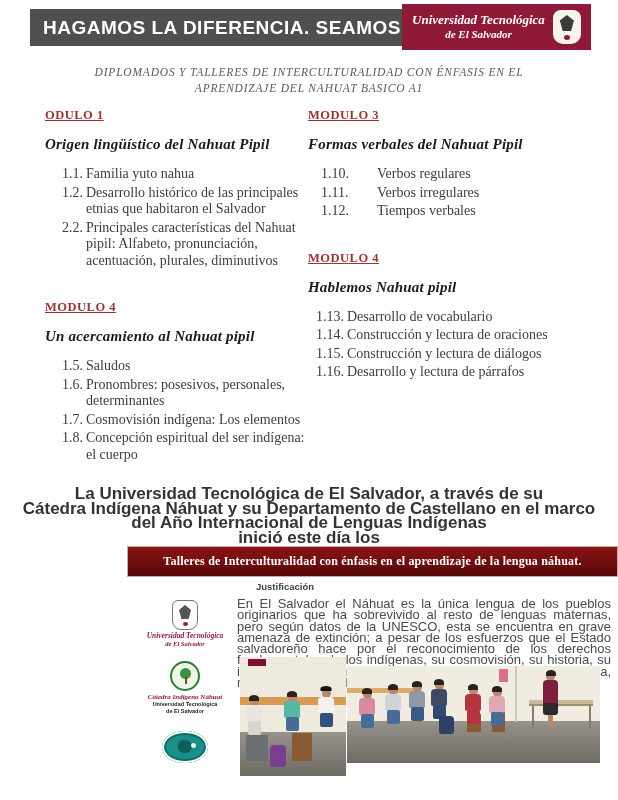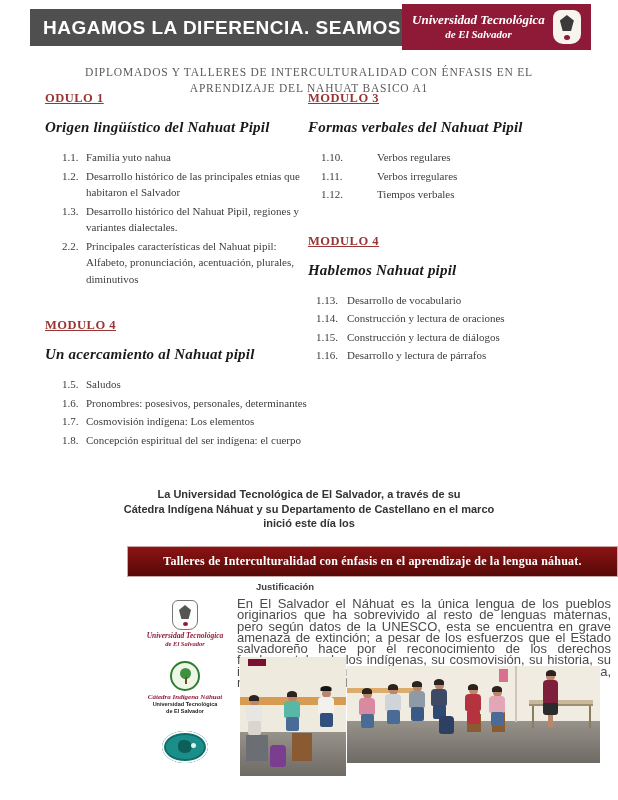--- a/index.html
+++ b/index.html
@@ -36,51 +36,51 @@
     background:#3a3a3a; clip-path:polygon(50% 0,100% 35%,80% 100%,20% 100%,0 35%);
   }
   .crest::after {
     content:""; position:absolute; left:11px; bottom:4px; width:6px; height:5px;
     background:#8f1a38; border-radius:50%;
   }
 
   
   .doc-title {
     position:absolute; left:0; top:64px; width:618px; text-align:center;
-    color:#5a5a5a; font-size:11.5px; letter-spacing:0.8px; line-height:16px;
-  }
-
-  
-  .col { position:absolute; top:91px; }
+    color:#5a5a5a; font-size:11.5px; letter-spacing:0.8px; line-height:16px;font-style:italic;
+  }
+
+  
+  .col { position:absolute; top:108px; }
   .col-left  { left:45px;  width:273px; }
   .col-right { left:308px; width:278px; }
   .module-heading {
     color:#9a3434; font-weight:bold; font-size:12.5px; letter-spacing:0.5px;
     text-decoration:underline; margin-bottom:13px;
   }
   .module + .module { margin-top:31px; }
   .module-subtitle {
     color:#1a1a1a; font-weight:bold; font-style:italic; font-size:15px;
     margin-bottom:13px; letter-spacing:0.2px;
   }
   .items { margin-bottom:6px; }
-  .item { display:flex; font-size:11px; line-height:16.5px; color:#3d3d3d; margin-bottom:2px; }
+  .item { display:flex; font-size:14px; line-height:16.5px; color:#3d3d3d; margin-bottom:2px; }
   .item .num { flex-shrink:0; }
   .m12 .items { padding-left:17px; }
   .m12 .num { width:24px; }
   .m3 .items { padding-left:13px; }
   .m3 .num { width:56px; }
   .m4 .items { padding-left:8px; }
   .m4 .num { width:31px; }
 
   
   .announcement {
     position:absolute; left:0; top:487px; width:618px; text-align:center;
     font-family:"Liberation Sans", sans-serif; font-weight:bold;
-    font-size:11px; color:#333333; line-height:14.5px;
+    font-size:17px; color:#333333; line-height:14.5px;
   }
 
   
   .red-banner {
     position:absolute; left:127px; top:546px; width:491px; height:31px;
     background:linear-gradient(#8c1414, #570808);
     border:1px solid #caa9a9;
     display:flex; align-items:center; justify-content:center;
   }
   .red-banner-text {
@@ -199,24 +199,20 @@
       <div class="items">
         <div class="item">
             <span class="num">1.1.</span>
             <span class="txt">Familia yuto nahua</span>
           </div>
         <div class="item">
             <span class="num">1.2.</span>
             <span class="txt">Desarrollo histórico de las principales etnias que habitaron el Salvador</span>
           </div>
         <div class="item">
-            <span class="num">1.3.</span>
-            <span class="txt">Desarrollo histórico del Nahuat Pipil, regiones y variantes dialectales.</span>
-          </div>
-        <div class="item">
             <span class="num">2.2.</span>
             <span class="txt">Principales características del Nahuat pipil: Alfabeto, pronunciación, acentuación, plurales, diminutivos</span>
           </div>
       </div>
     </div>
     <div class="module m12">
       <div class="module-heading">MODULO 4</div>
       <div class="module-subtitle">Un acercamiento al Nahuat pipil</div>
       <div class="items">
         <div class="item">
@@ -278,20 +274,21 @@
             <span class="num">1.16.</span>
             <span class="txt">Desarrollo y lectura de párrafos</span>
           </div>
       </div>
     </div>
   </div>
 
   <div class="announcement">
     <div>La Universidad Tecnológica de El Salvador, a través de su</div>
     <div>Cátedra Indígena Náhuat y su Departamento de Castellano en el marco</div>
+    <div>del Año Internacional de Lenguas Indígenas</div>
     <div>inició este día los</div>
   </div>
 
   <div class="red-banner">
     <span class="red-banner-text">Talleres de Interculturalidad con énfasis en el aprendizaje de la lengua náhuat.</span>
   </div>
 
   <div class="justif-heading">Justificación</div>
   <div class="justif-text">En El Salvador el Náhuat es la única lengua de los pueblos originarios que ha sobrevivido al resto de lenguas maternas, pero según datos de la UNESCO, esta se encuentra en grave amenaza de extinción; a pesar de los esfuerzos que el Estado salvadoreño hace por el reconocimiento de los derechos fundamentales de los indígenas, su cosmovisión, su historia, su identidad y todo un legado cultural que, al morir esta lengua, moriría con ella toda esa riqueza.</div>
 

